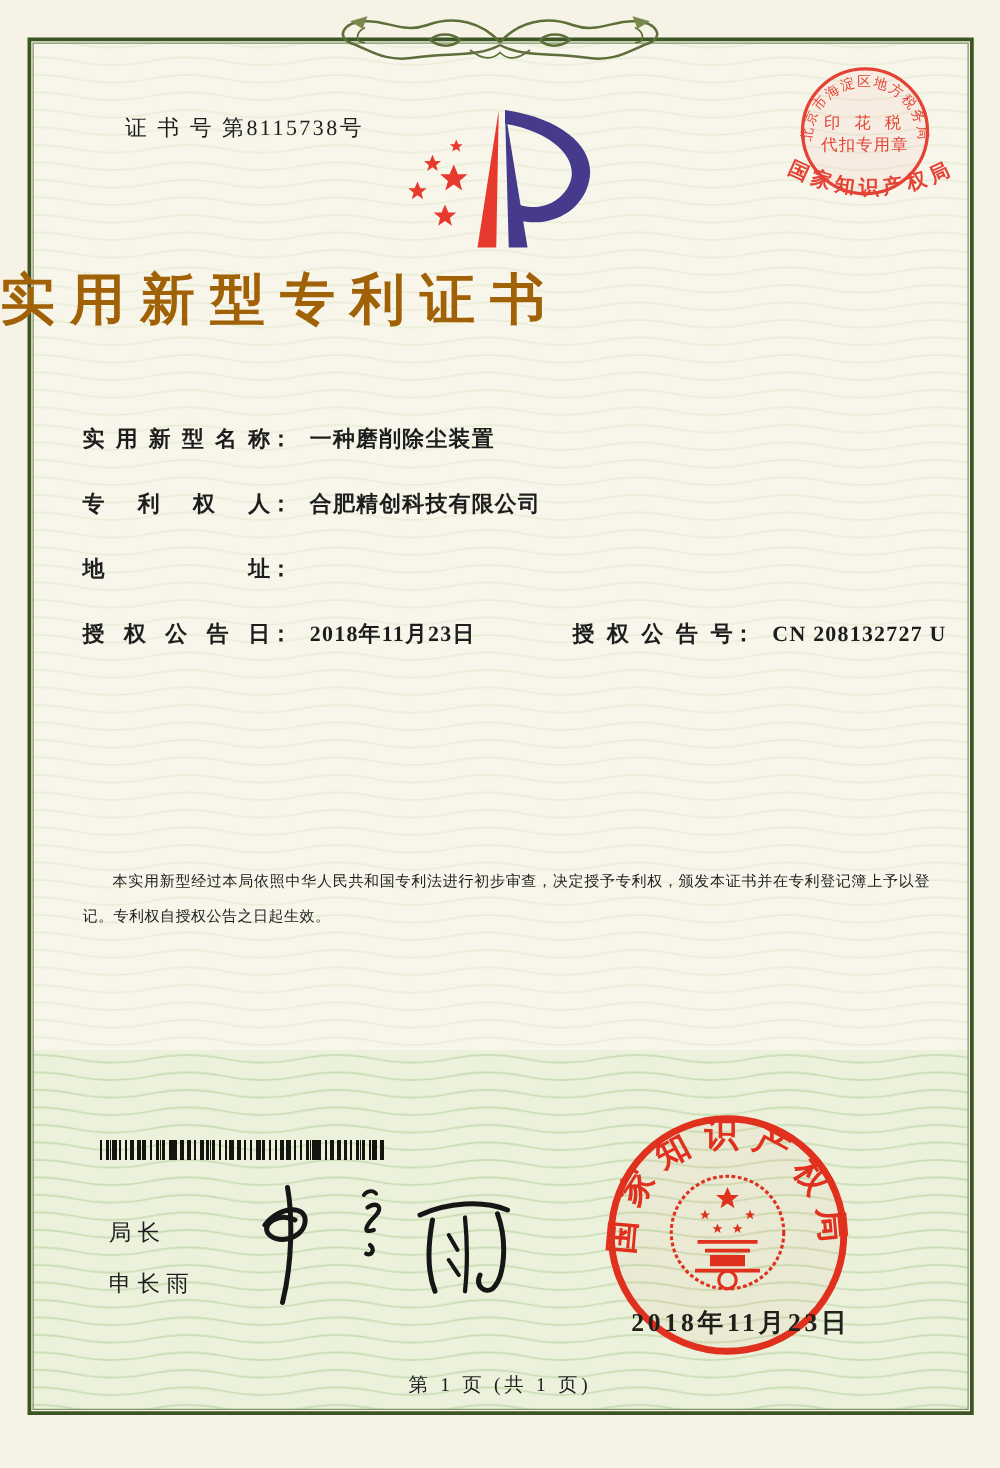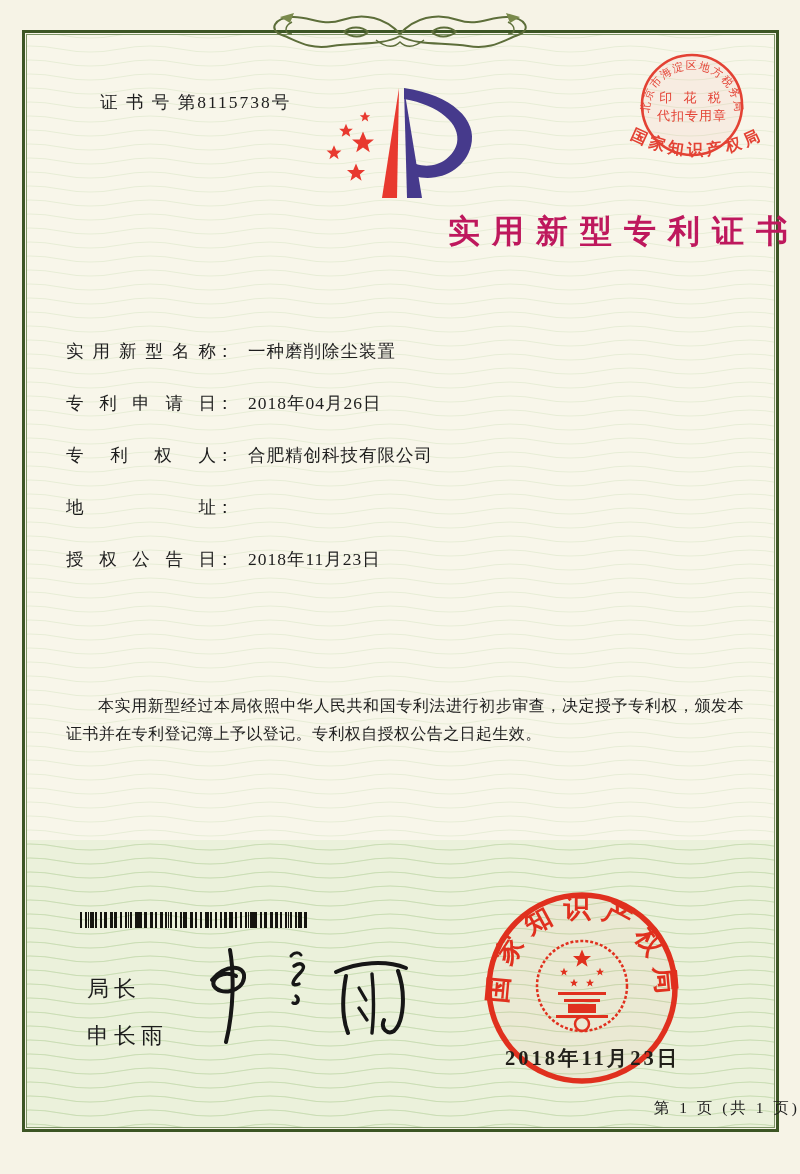--- a/index.html
+++ b/index.html
@@ -16,51 +16,51 @@
     border:1px solid #7c9465;}
   .paper{position:absolute;left:26px;top:34px;right:25px;bottom:46px;
     background:#f8f6ea;z-index:0;}
   .bg-svg{position:absolute;left:0;top:0;z-index:0;}
   
   .cert-no{position:absolute;left:56px;top:90px;font-size:17.5px;
     letter-spacing:2px;z-index:2;margin-left:44px;}
   .logo{position:absolute;left:312px;top:80px;z-index:2;}
   .ornament{position:absolute;left:240px;top:4px;z-index:2;}
   .tax-stamp{position:absolute;left:628px;top:42px;z-index:3;}
-  .title{position:absolute;left:0;right:0;top:210px;text-align:right;
-    font-size:32px;font-weight:600;letter-spacing:12px;color:#be185d;z-index:2;}
+  .title{position:absolute;left:0;right:0;top:210px;text-align:left;
+    font-size:44px;font-weight:600;letter-spacing:12px;color:#a16207;z-index:2;}
   
   .fields{position:absolute;left:66px;top:338px;right:60px;z-index:2;}
-  .frow{font-size:17.5px;line-height:26px;margin-bottom:26px;white-space:nowrap;}
+  .frow{font-size:17.5px;line-height:26px;margin-bottom:26px;white-space:nowrap;font-weight:bold;}
   .flabel{display:inline-block;width:150px;text-align:justify;text-align-last:justify;
     vertical-align:top;}
   .fcolon{display:inline-block;vertical-align:top;}
   .fvalue{display:inline-block;margin-left:10px;letter-spacing:1px;vertical-align:top;}
   .addr-val{white-space:normal;width:480px;}
   .addr-val span{display:block;}
   .grant-row{position:relative;}
   .grant-right{position:absolute;left:392px;top:0;white-space:nowrap;}
   .grant-right .flabel{width:128px;}
   
   .body-text{position:absolute;left:66px;top:692px;right:56px;z-index:2;}
-  .body-text p{margin:0;font-size:16px;line-height:27.5px;text-indent:2em;
+  .body-text p{margin:0;font-size:12px;line-height:27.5px;text-indent:2em;
     text-align:justify;letter-spacing:0.4px;}
   
   .barcode{position:absolute;left:80px;top:912px;width:229px;height:16px;z-index:2;
     background:
       repeating-linear-gradient(90deg,#15150f 0 2px,transparent 2px 5px),
       repeating-linear-gradient(90deg,#15150f 0 1px,transparent 1px 8px),
       repeating-linear-gradient(90deg,transparent 0 11px,#15150f 11px 14px,transparent 14px 23px);}
-  .signer{position:absolute;left:87px;top:974px;font-size:22px;z-index:2;}
+  .signer{position:absolute;left:87px;top:974px;font-size:18px;z-index:2;}
   .signer div{letter-spacing:5px;margin-bottom:17px;}
   .signature{position:absolute;left:190px;top:938px;z-index:2;}
   .cnipa-seal{position:absolute;left:472px;top:880px;z-index:2;}
   .seal-date{position:absolute;left:505px;top:1044px;font-size:20.5px;
     letter-spacing:3px;color:#22201a;z-index:3;font-weight:600;}
-  .footer{position:absolute;left:0;right:0;top:1098px;text-align:right;
+  .footer{position:absolute;left:0;right:0;top:1098px;text-align:center;
     font-size:15.5px;letter-spacing:3px;z-index:2;}
   svg text{font-family:"Liberation Serif","DejaVu Serif",serif;}
 </style>
 </head>
 <body>
 
 <svg width="0" height="0" style="position:absolute" aria-hidden="true">
   <defs>
     <path id="star" d="M0,-10 L2.94,-3.09 L9.51,-3.09 L4.05,1.55 L5.88,8.09 L0,4 L-5.88,8.09 L-4.05,1.55 L-9.51,-3.09 L-2.94,-3.09 Z"></path>
     <pattern id="wavepat" width="120" height="14" patternUnits="userSpaceOnUse">
@@ -126,34 +126,34 @@
 </svg>
 
 <div class="title">实用新型专利证书</div>
 
 <div class="fields">
   <div class="frow">
     <span class="flabel">实用新型名称</span><span class="fcolon">：</span>
     <span class="fvalue">一种磨削除尘装置</span>
   </div>
   <div class="frow">
-    <span class="flabel">专利申请日</span><span class="fcolon">：</span>
-    <span class="fvalue">2018年04月26日</span>
-  </div>
-  <div class="frow">
     <span class="flabel">专利权人</span><span class="fcolon">：</span>
     <span class="fvalue">合肥精创科技有限公司</span>
   </div>
   <div class="frow">
     <span class="flabel">地址</span><span class="fcolon">：</span>
     <span class="fvalue addr-val"></span>
   </div>
   <div class="frow grant-row">
     <span class="flabel">授权公告日</span><span class="fcolon">：</span>
     <span class="fvalue">2018年11月23日</span>
+    <span class="grant-right">
+      <span class="flabel">授权公告号</span><span class="fcolon">：</span>
+      <span class="fvalue">CN 208132727 U</span>
+    </span>
   </div>
 </div>
 
 <div class="body-text">
   <p>本实用新型经过本局依照中华人民共和国专利法进行初步审查，决定授予专利权，颁发本证书并在专利登记簿上予以登记。专利权自授权公告之日起生效。</p>
 </div>
 
 <div class="barcode"></div>
 
 <div class="signer">

